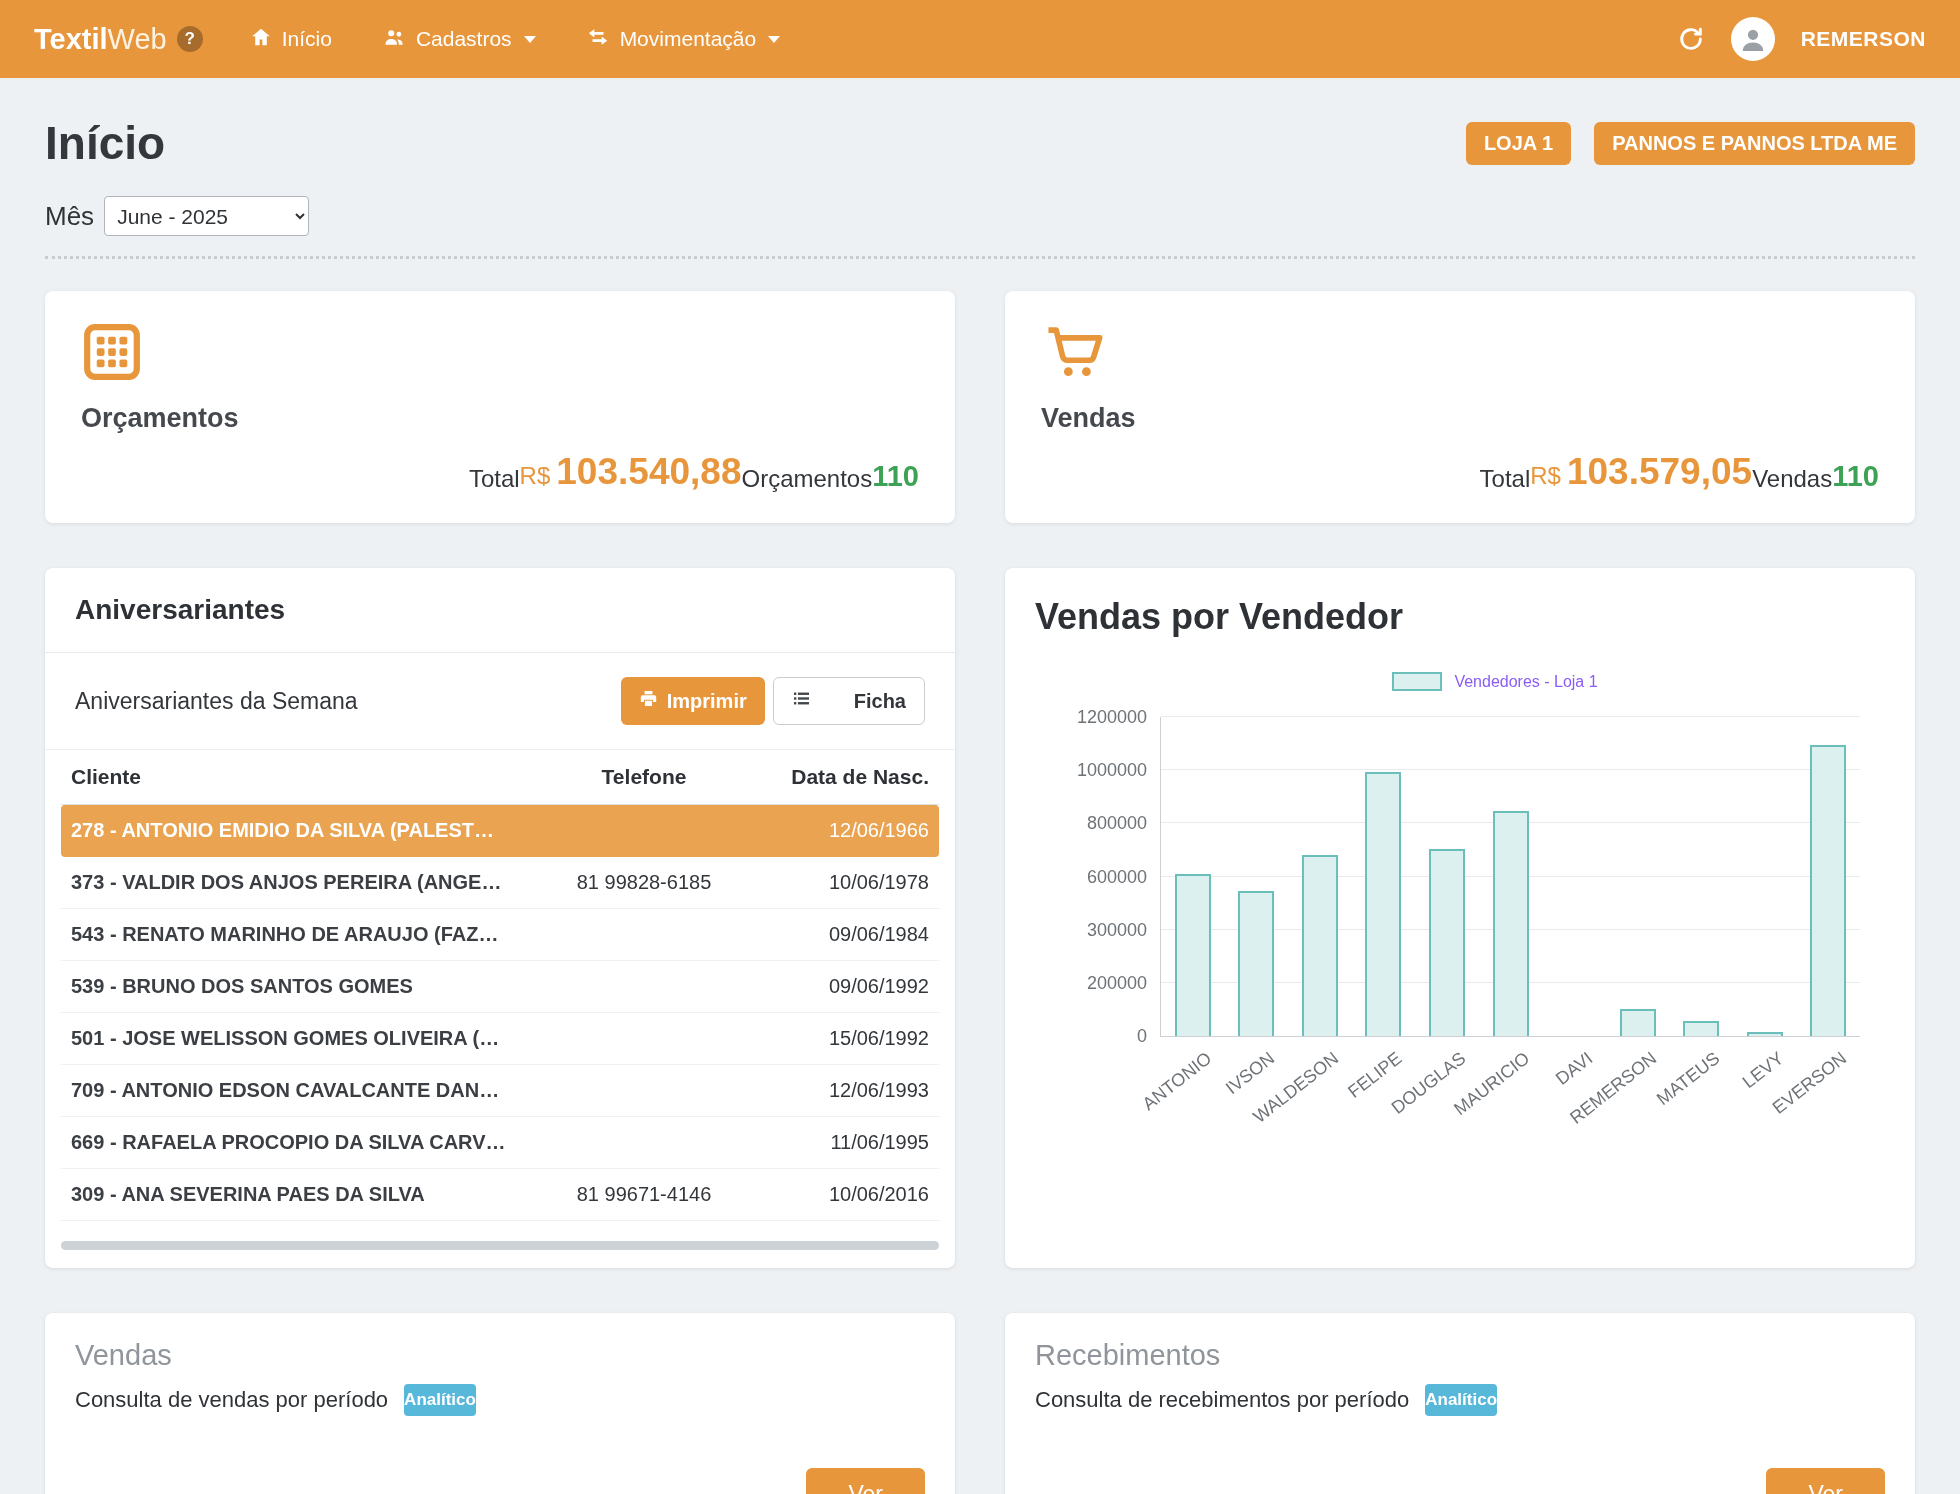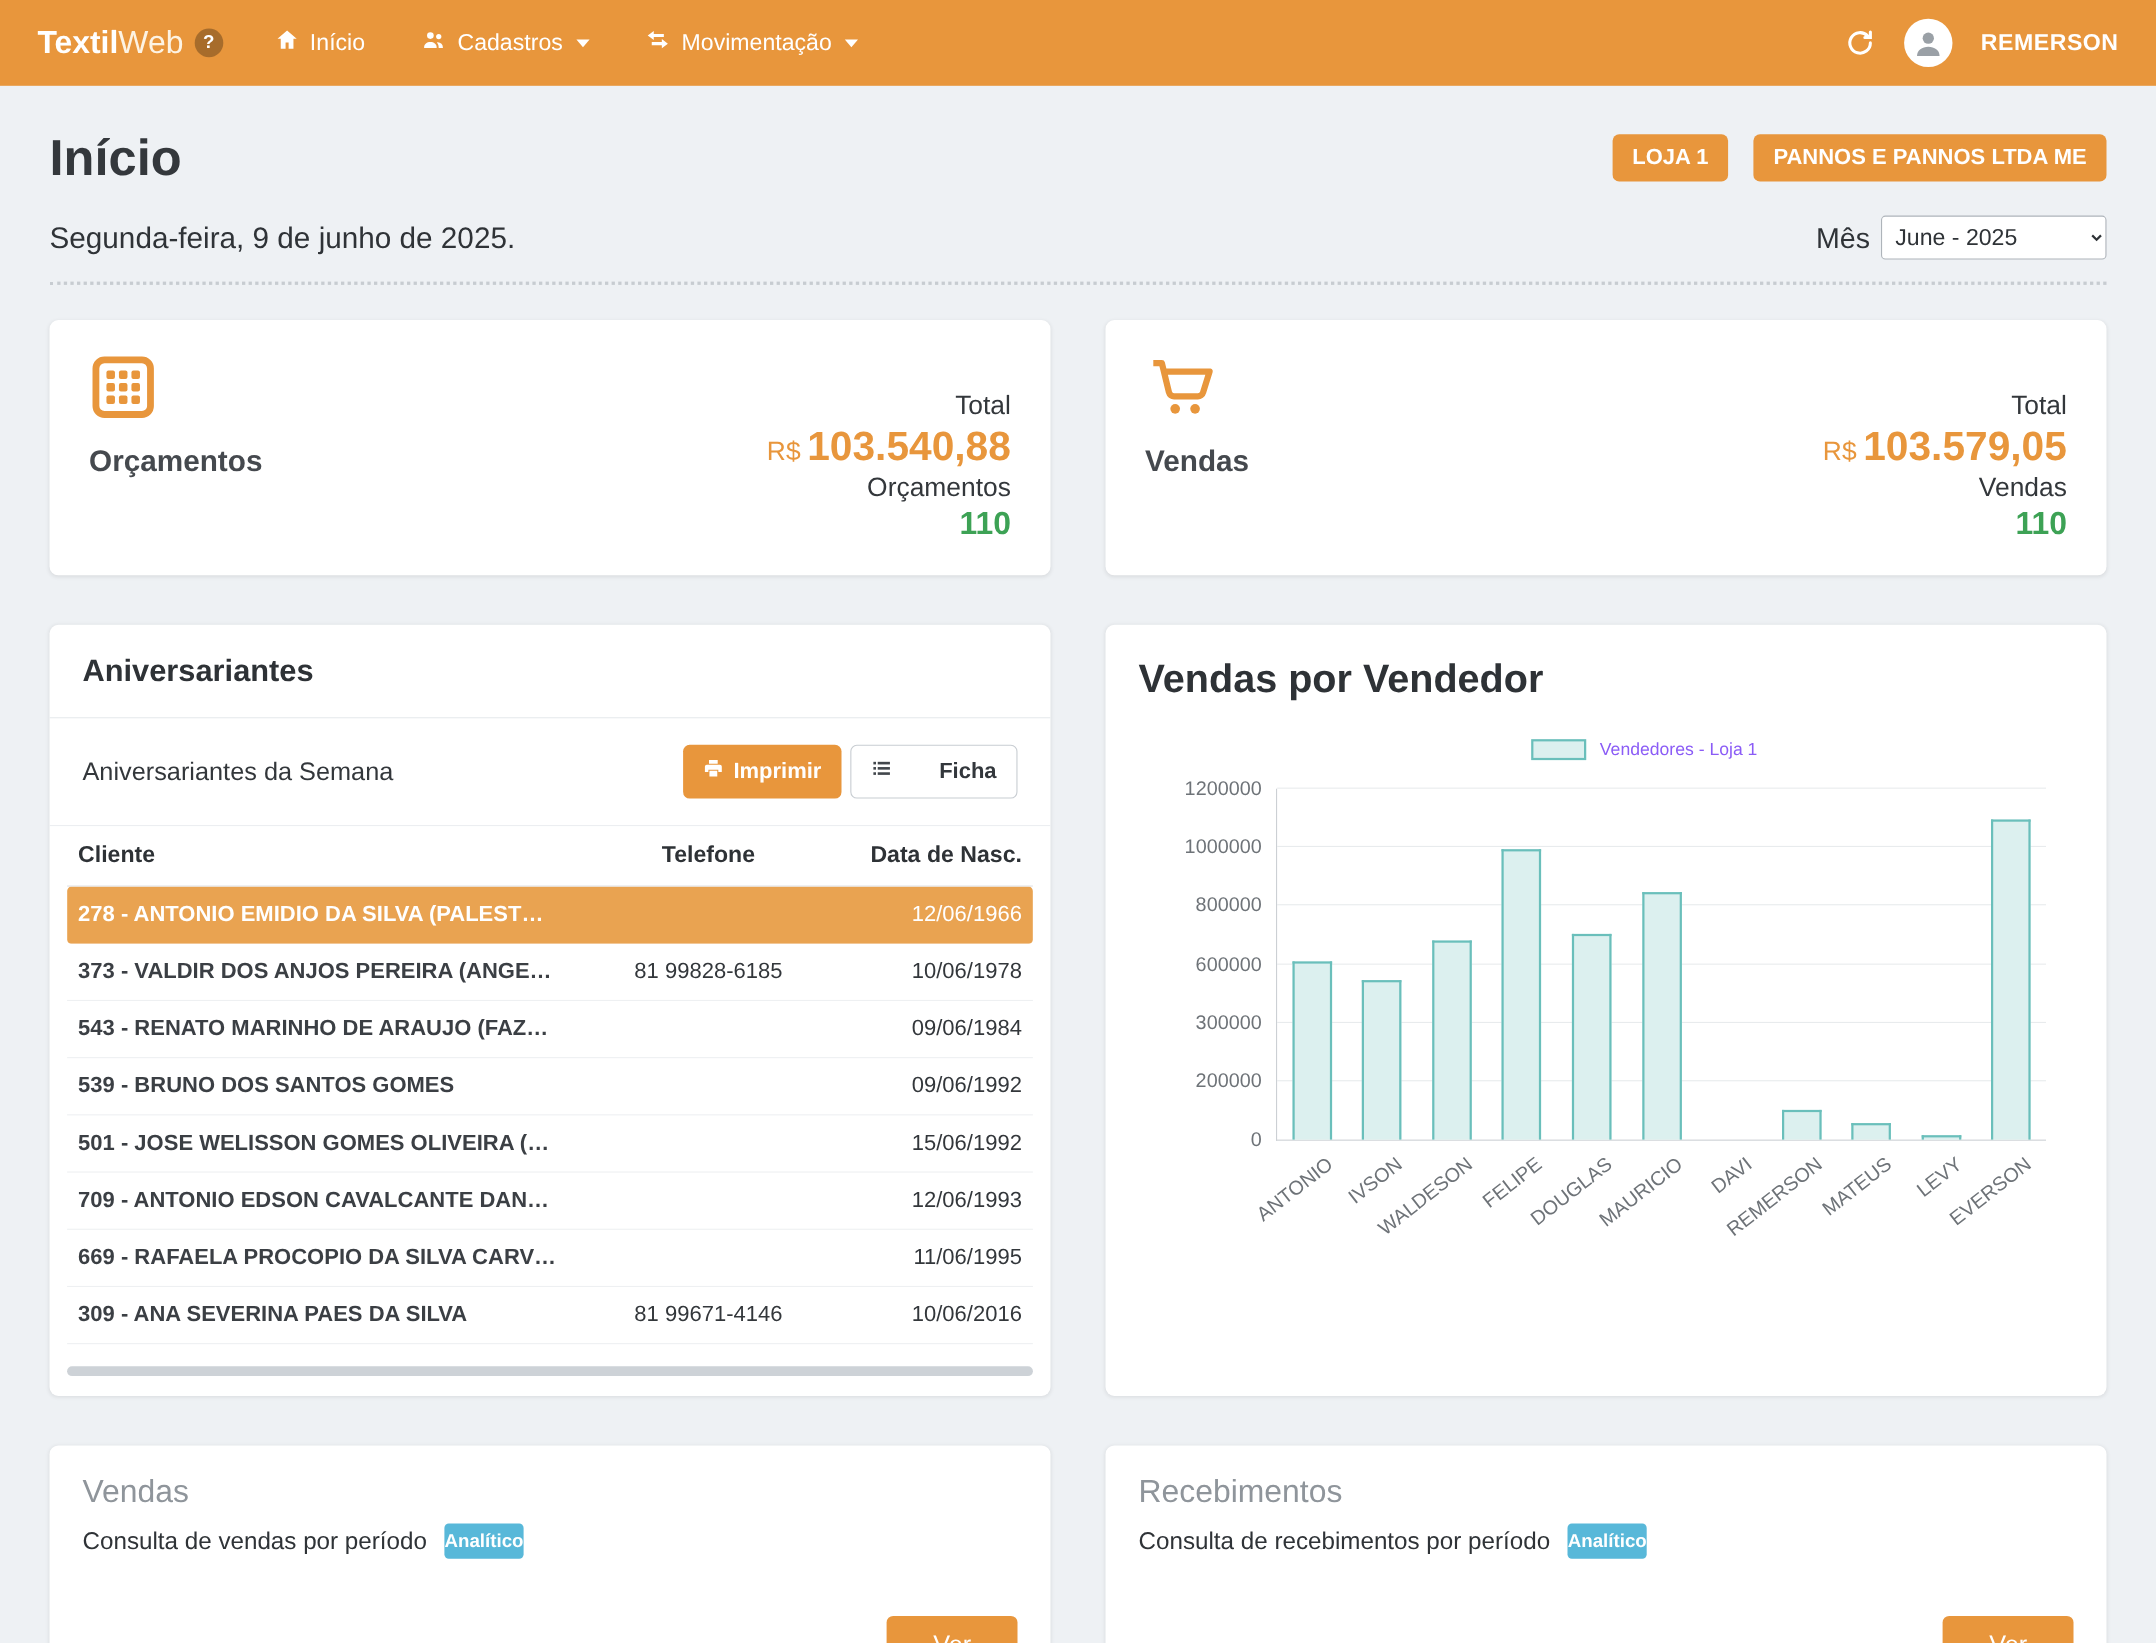--- a/index.html
+++ b/index.html
@@ -62,21 +62,21 @@
 
   
   .grid-2 { display:grid; grid-template-columns:1fr 1fr; gap:50px; }
   .mt32 { margin-top:32px; } .mt45 { margin-top:45px; }
   .card {
     background:#fff; border-radius:8px; box-shadow:0 1px 4px rgba(0,0,0,0.09);
   }
   .summary-card { padding:30px 36px; height:232px; display:flex; justify-content:space-between; }
   .summary-left { display:flex; flex-direction:column; justify-content:flex-start; gap:16px; }
   .summary-label { font-size:27px; font-weight:700; color:#45494e; }
-  .summary-right { display:flex; flex-direction:column; align-items:flex-end; justify-content:space-between; text-align:right;margin-top:34px; }
+  .summary-right { display:flex; flex-direction:row; align-items:flex-end; justify-content:space-between; text-align:right;margin-top:34px; }
   .sum-total-label { font-size:24px; color:#33373b; }
   .sum-amount { color:#e8963c; white-space:nowrap; }
   .sum-currency { font-size:24px; font-weight:400; margin-right:6px; }
   .sum-value { font-size:37px; font-weight:700;text-align:center; }
   .sum-count-label { font-size:24px; color:#33373b; }
   .sum-count { font-size:29px; font-weight:700; color:#3da255; }
 
   
   .card-header {
     padding:26px 30px; border-bottom:1px solid #e7eaed;
@@ -192,21 +192,20 @@
 
   <div class="title-row">
     <h1 class="page-title">Início</h1>
     <div class="badges">
       <span class="badge-orange">LOJA 1</span>
       <span class="badge-orange">PANNOS E PANNOS LTDA ME</span>
     </div>
   </div>
 
   <div class="date-row">
-    <span class="date-text">Segunda-feira, 9 de junho de 2025.</span>
     <span class="month-wrap">
       <span class="month-label">Mês</span>
       <select class="month-select">
         <option>June - 2025</option>
       </select>
     </span>
   </div>
 
   <div class="grid-2 mt32">
     <div class="card summary-card">

